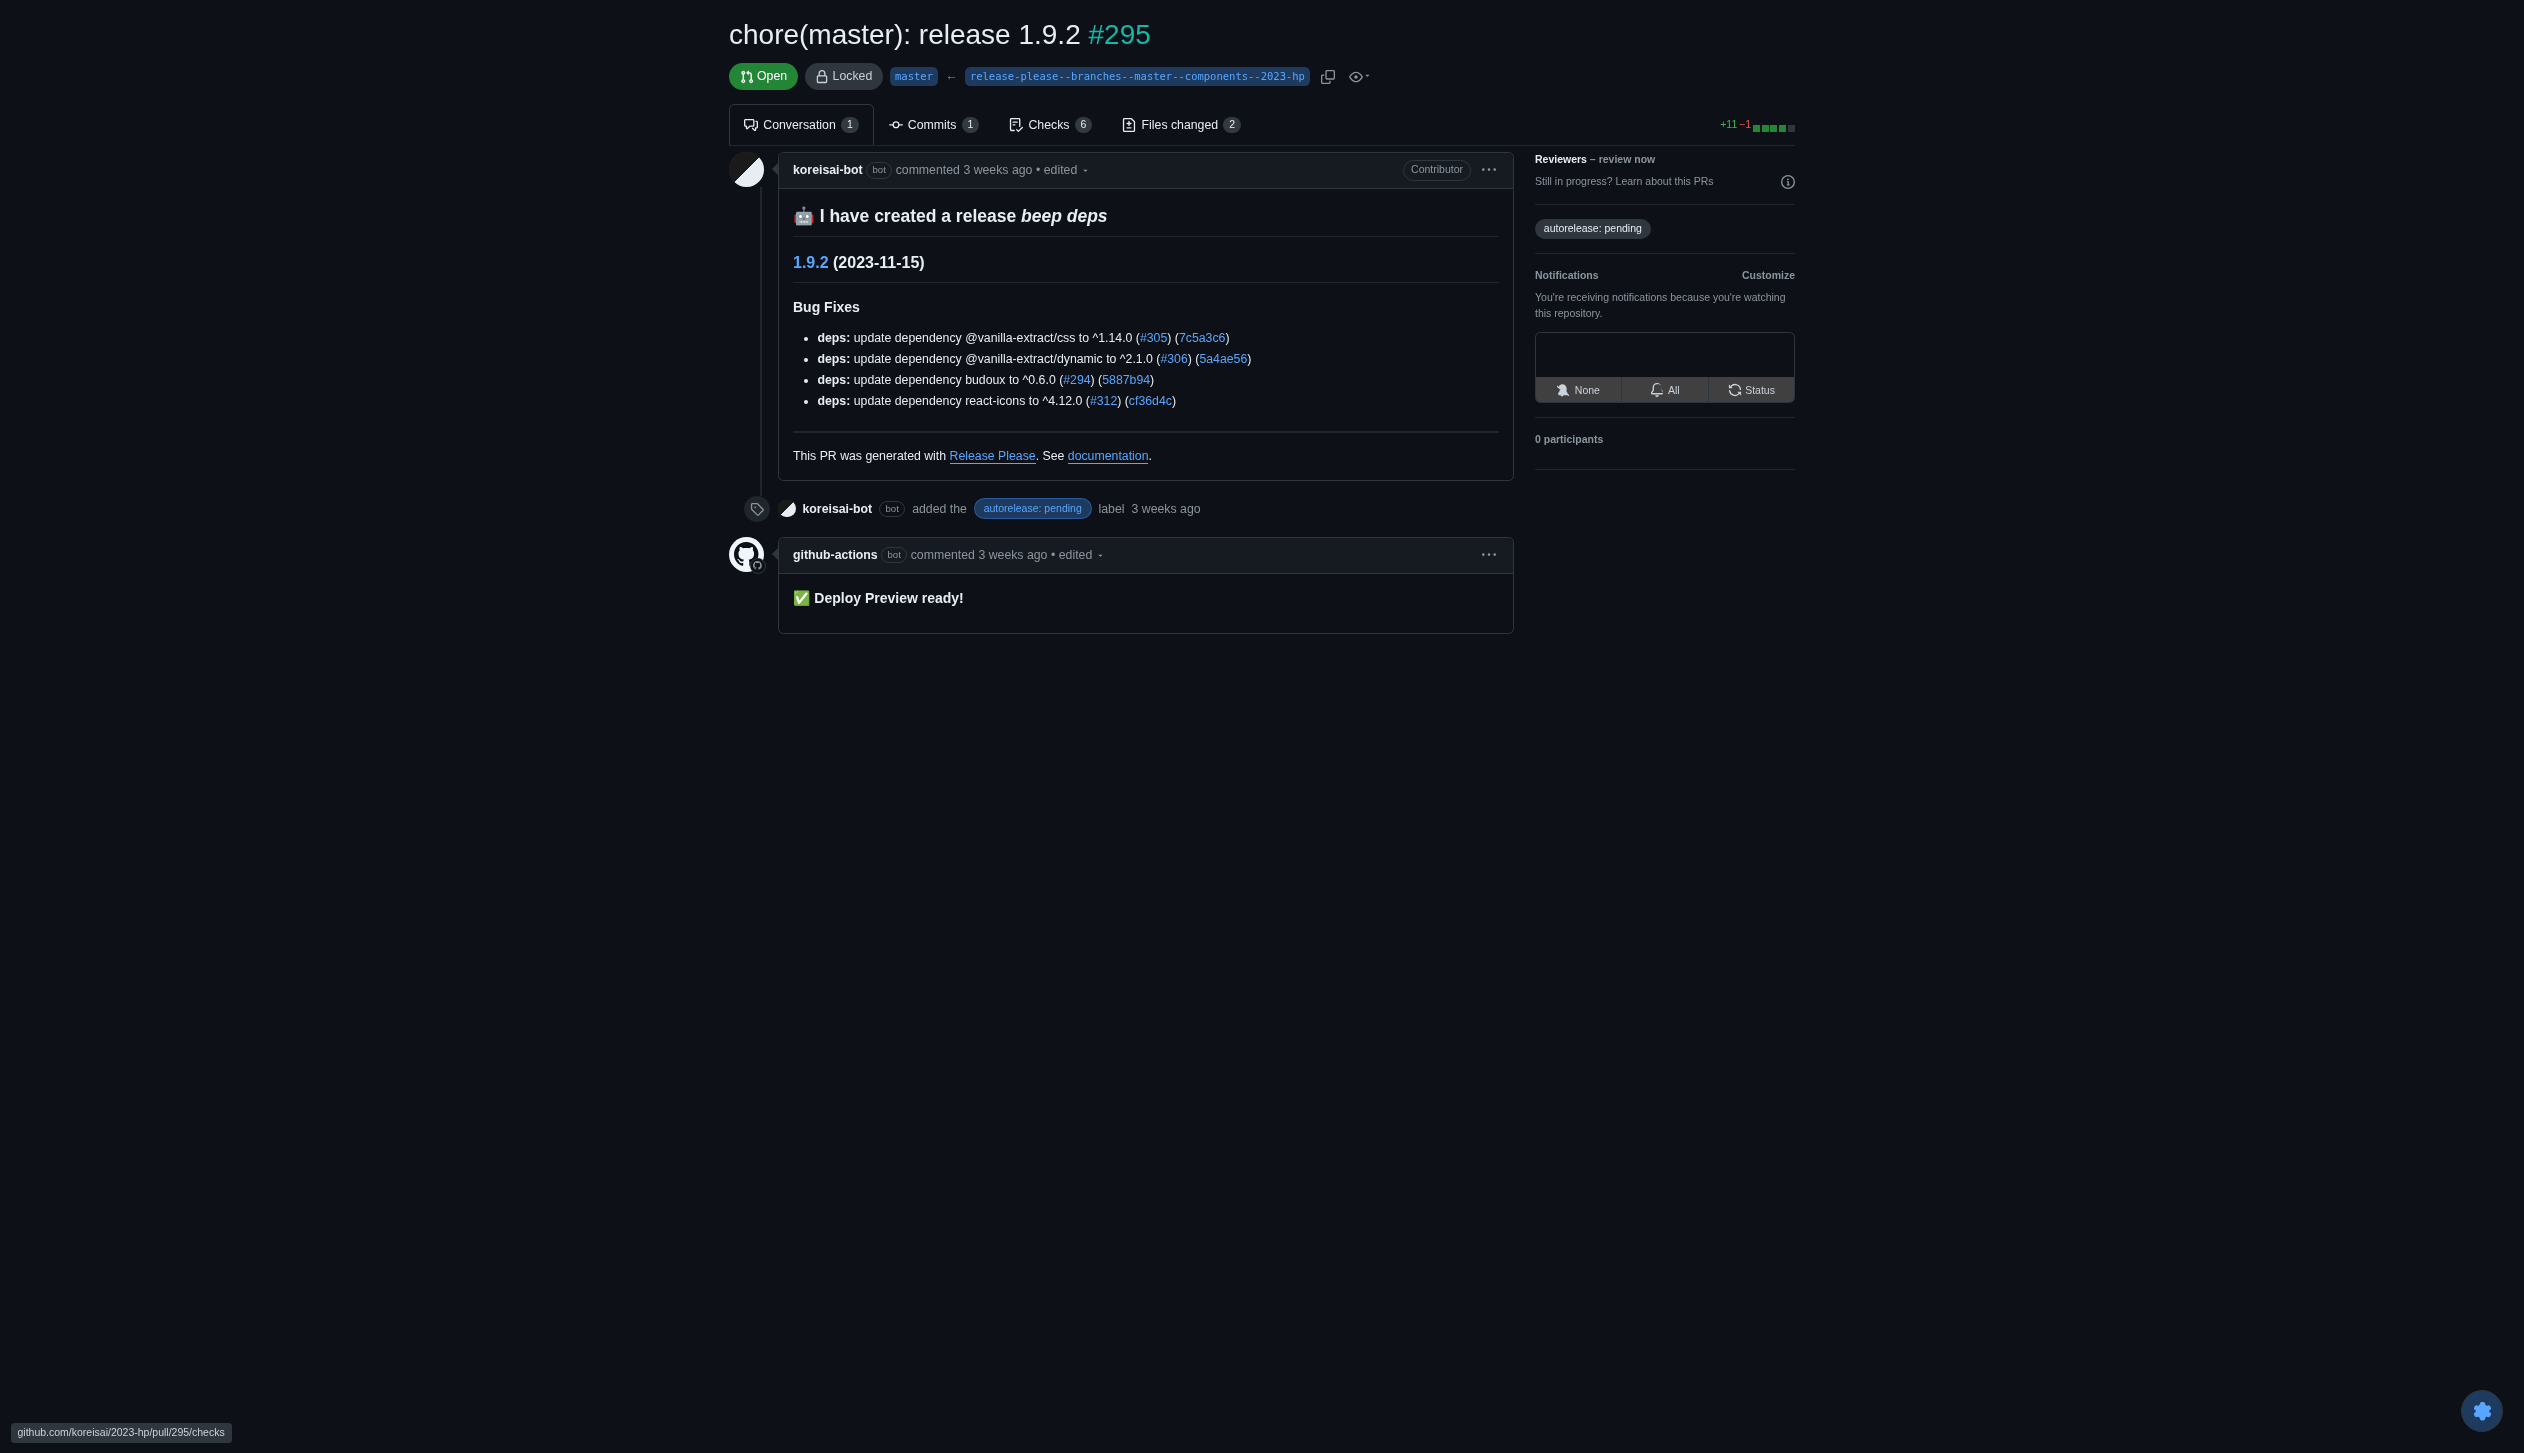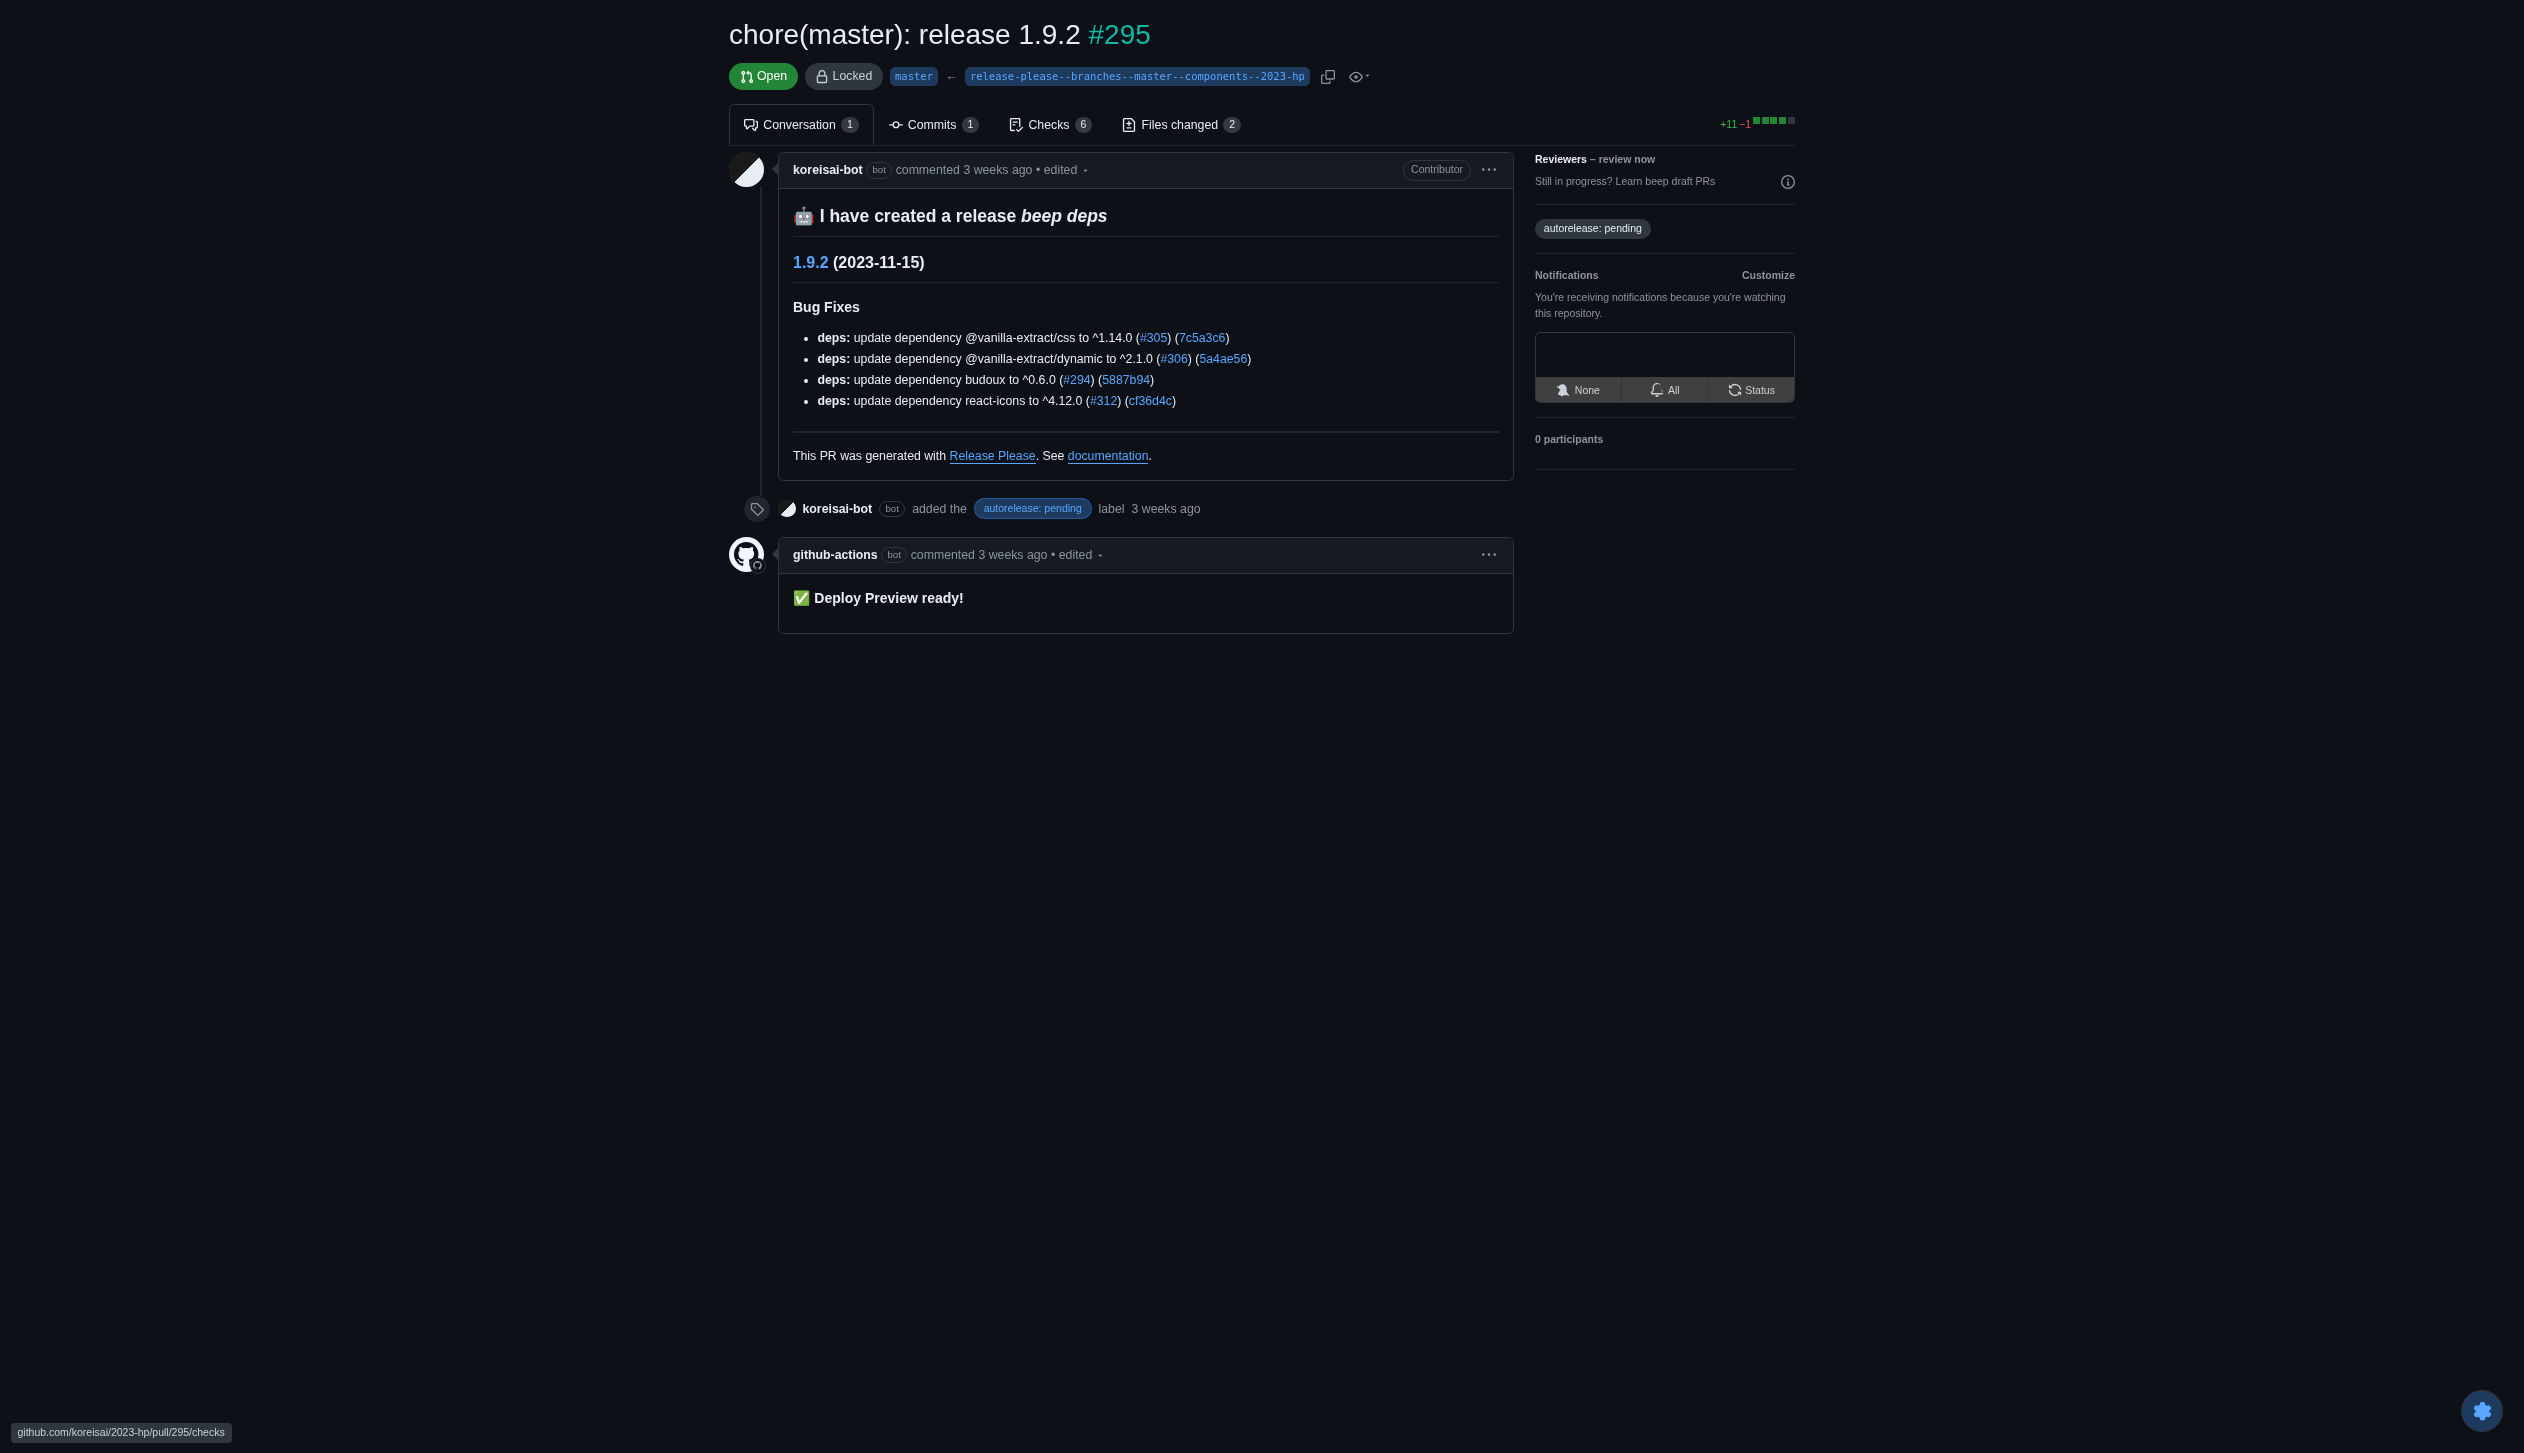--- a/index.html
+++ b/index.html
@@ -42,21 +42,21 @@
 }
 .tab.active {
   background: #0d1117; border-color: #30363d;
   border-radius: 5.3px 5.3px 0 0;
 }
 .tab-counter {
   background: rgba(110,118,129,0.4); color: #e6edf3;
   border-radius: 2em; padding: 0 5.3px; font-size: 10.5px;
   min-width: 17.5px; text-align: center;
 }
-.diffstat { display: flex; align-items: flex-start; gap: 1.8px; font-size: 10.5px; }
+.diffstat { display: flex; align-items: flex-end; gap: 1.8px; font-size: 10.5px; }
 .diffstat .add { color: #3fb950; }
 .diffstat .del { color: #f85149; }
 .diff-block { width: 7px; height: 7px; display: inline-block; }
 .diff-block.a { background: #238636; }
 .diff-block.n { background: #30363d; }
 
 .main-layout { display: flex; gap: 21px; }
 .main-col { flex: 1; min-width: 0; }
 .sidebar { width: 260px; flex-shrink: 0; }
 
@@ -318,21 +318,21 @@
       </div>
 
     </div>
 
     <div class="sidebar">
       <div class="sidebar-section">
         <div class="sidebar-title">
             <span><span style="color:#e6edf3">Reviewers</span><span> – review now</span></span>
           </div>
         <div class="sidebar-text" style="display:flex;justify-content:space-between;align-items:center">
-          <span><span>Still in progress? </span><a class="sidebar-link">Learn beep draft PRs</a></span>
+          <span><span>Still in progress? </span><a class="sidebar-link">Learn about this PRs</a></span>
           <svg class="svg16" viewBox="0 0 16 16" style="color:#8b949e">
               <path d="M0 8a8 8 0 1 1 16 0A8 8 0 0 1 0 8Zm8-6.5a6.5 6.5 0 1 0 0 13 6.5 6.5 0 0 0 0-13ZM6.5 7.75A.75.75 0 0 1 7.25 7h1a.75.75 0 0 1 .75.75v2.75h.25a.75.75 0 0 1 0 1.5h-2a.75.75 0 0 1 0-1.5h.25v-2h-.25a.75.75 0 0 1-.75-.75ZM8 6a1 1 0 1 1 0-2 1 1 0 0 1 0 2Z"></path>
             </svg>
         </div>
       </div>
       <div class="sidebar-section">
         <span class="label-tag">autorelease: pending</span>
       </div>
       <div class="sidebar-section">
         <div class="sidebar-title">

